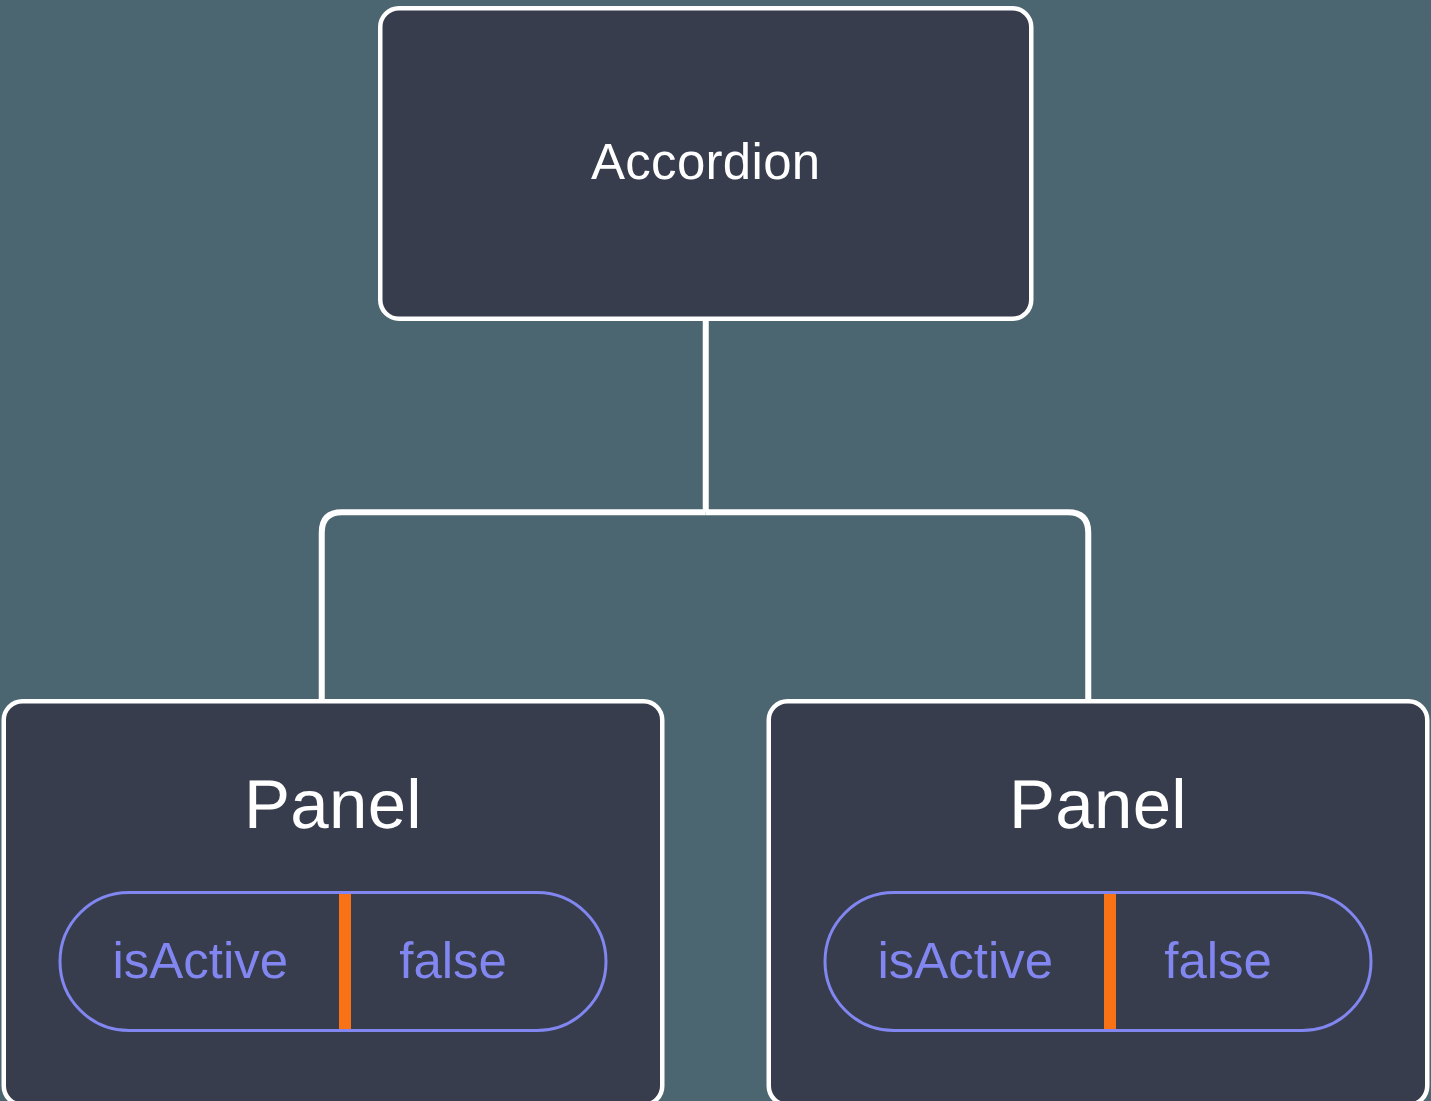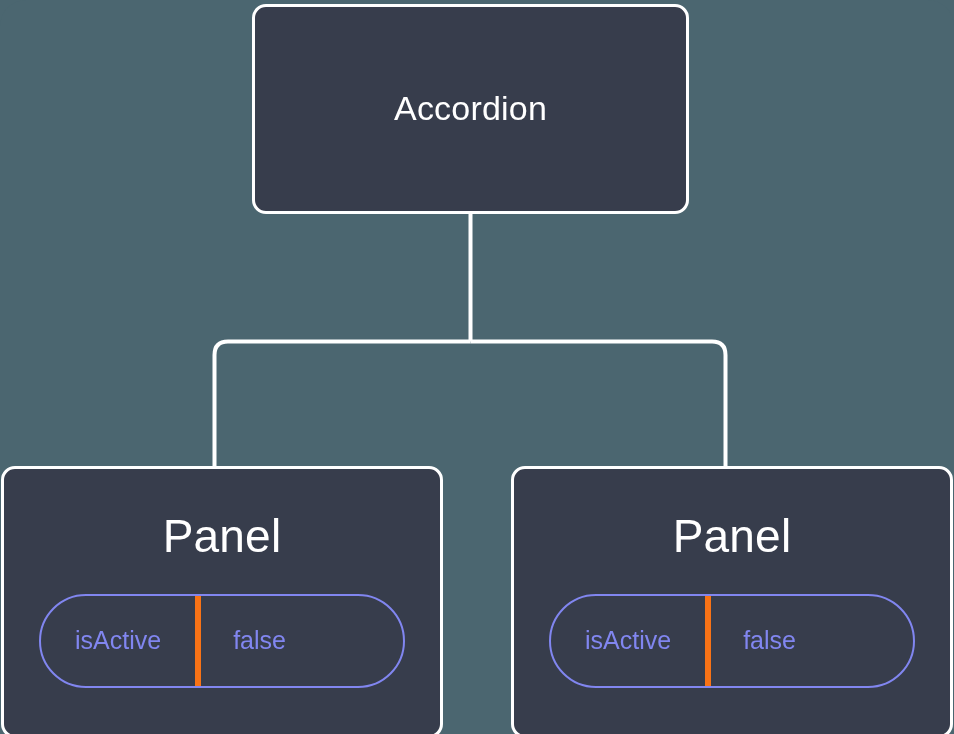--- a/index.html
+++ b/index.html
@@ -89,34 +89,34 @@
     background: transparent;
     overflow: hidden;
   }
 
   .pill-key,
   .pill-val {
     display: flex;
     align-items: center;
     justify-content: center;
     color: #8186f0;
-    font-size: 25px;
+    font-size: 34px;
     line-height: 1;
     white-space: nowrap;
   }
 
   .pill-key {
     flex: 0 0 auto;
     padding: 0 34px;
   }
 
   .pill-val {
     flex: 0 0 auto;
     padding: 4px 32px;
-    border-left: 6px solid #f97316;
+    border-left: 8px solid #f97316;
   }
 </style>
 </head>
 <body>
 
 <div id="canvas">
 
   <svg id="connectors" viewBox="0 0 954 734" width="954" height="734" aria-hidden="true">
 
     <path d="M470.5 211 L470.5 341.5" fill="none" stroke="#ffffff" stroke-width="4" stroke-linecap="butt"></path>

